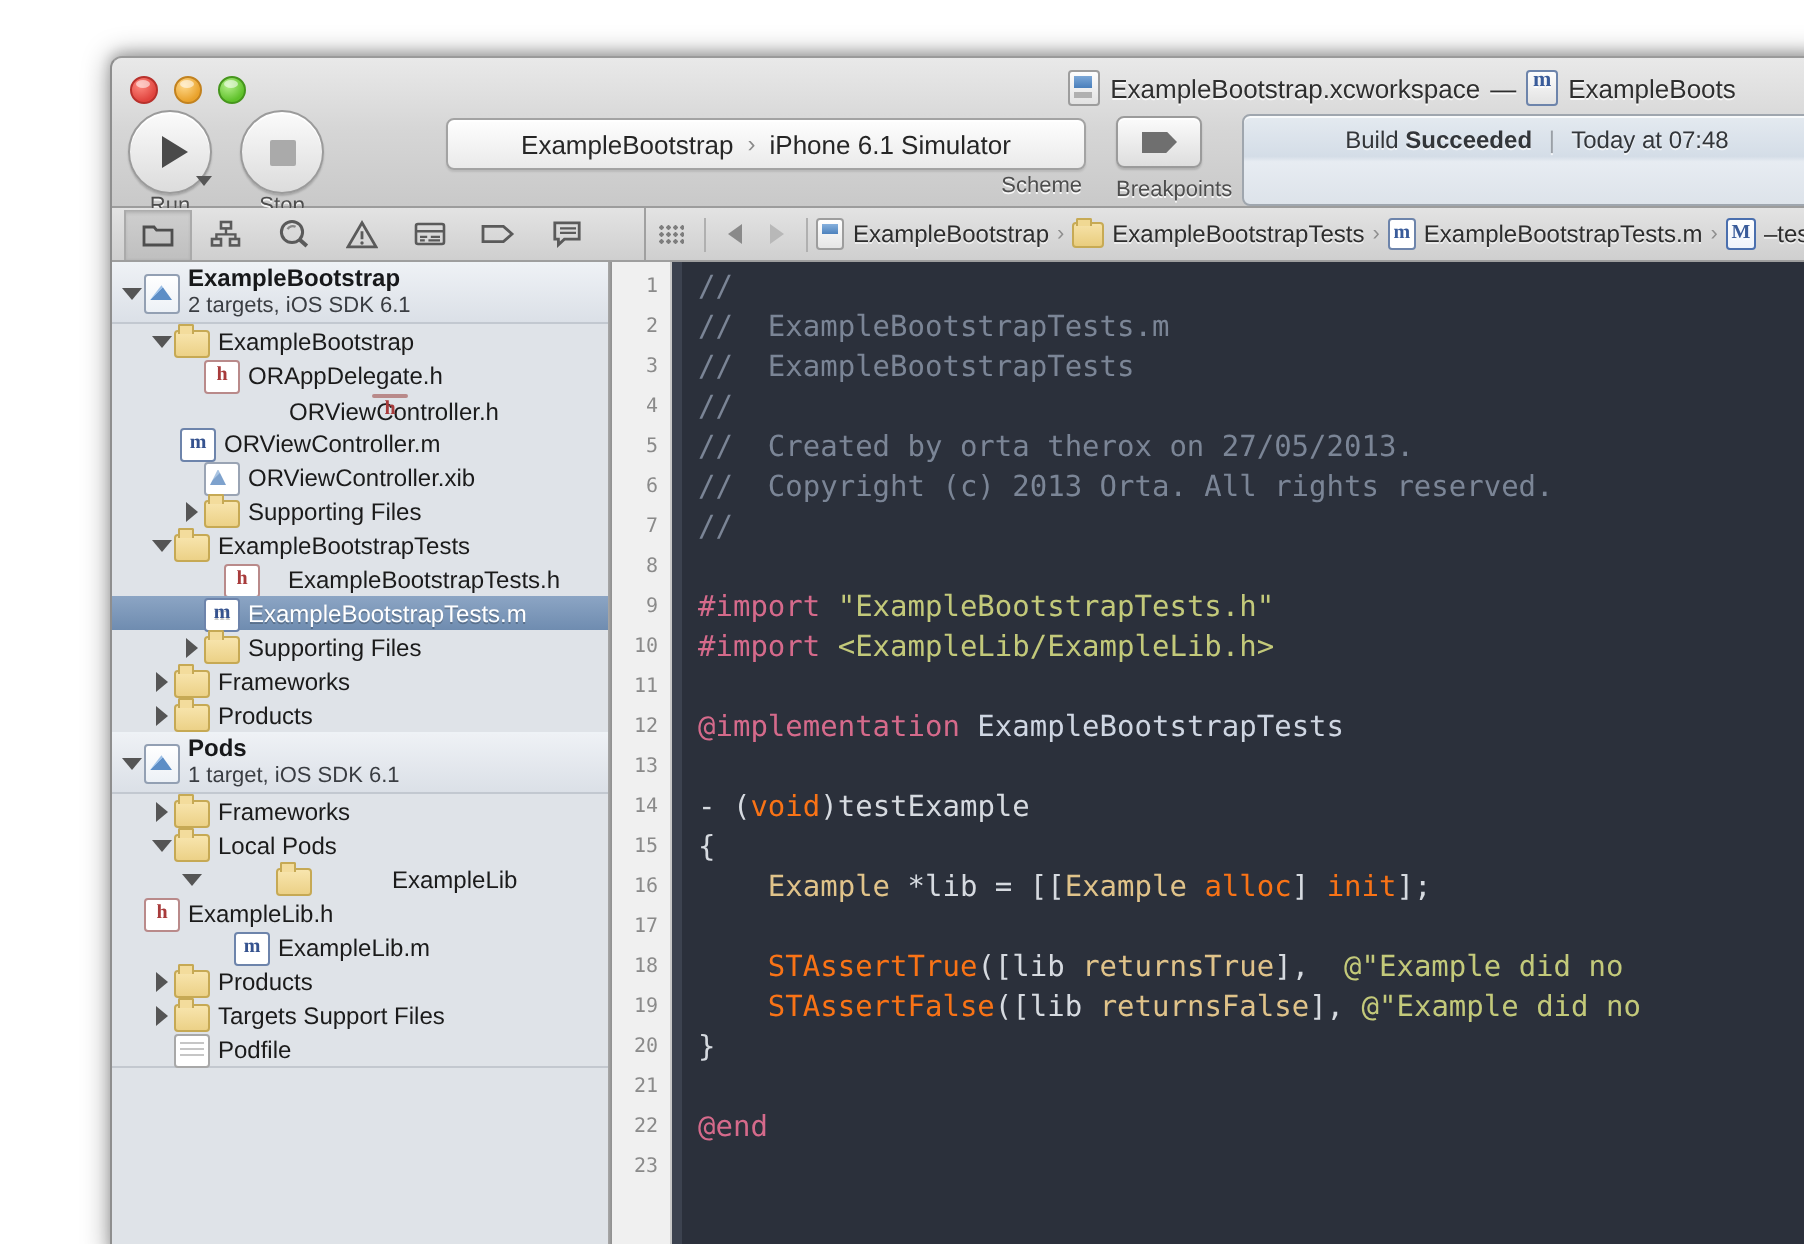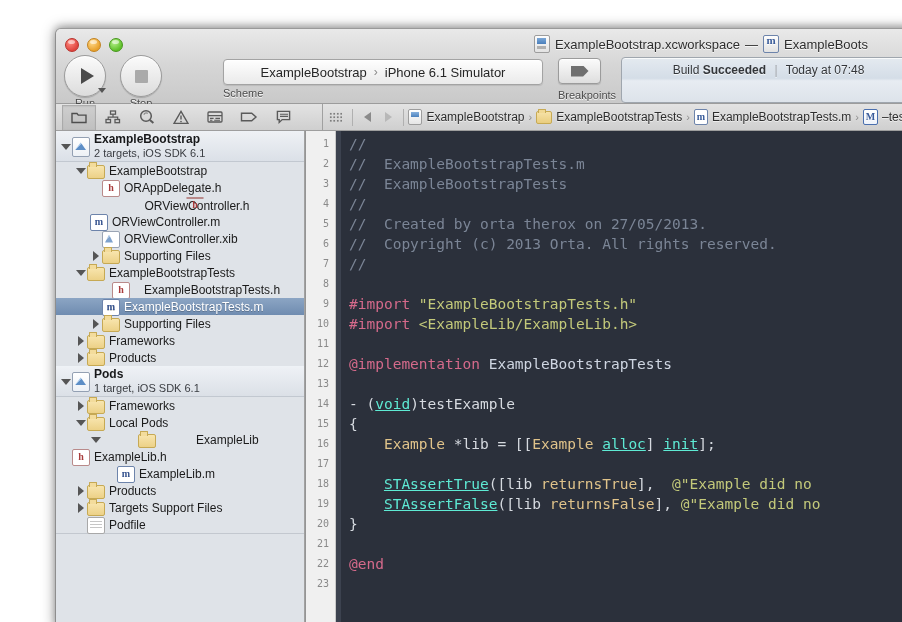--- a/index.html
+++ b/index.html
@@ -118,21 +118,21 @@
     width: 318px; height: 24px;
     background: linear-gradient(to bottom,#fefefe,#eaeaea);
     border: 1px solid #a3a3a3; border-radius: 4px;
     box-shadow: inset 0 1px 0 #fff, 0 1px 1px rgba(0,0,0,0.10);
     display: flex; align-items: center; justify-content: center; gap: 7px;
     font-size: 13px; color: #262626;
   }
   .chev { color:#8b8b8b; font-size:12px; }
   .scheme-cap {
     position:absolute; left:167px; top:58px; width:318px;
-    text-align:left; font-size:11px; color:#4d4d4d;
+    text-align:right; font-size:11px; color:#4d4d4d;
     text-shadow:0 1px 0 rgba(255,255,255,0.85);
   }
 
   .bp-wrap { position:absolute; left:502px; top:29px; text-align:center; }
   .bp-btn {
     width: 41px; height: 24px; border-radius: 4px;
     background: linear-gradient(to bottom,#fbfbfb,#dedede);
     border: 1px solid #9b9b9b;
     box-shadow: inset 0 1px 0 #fff, 0 1px 1px rgba(0,0,0,0.15);
     display:flex;align-items:center;justify-content:center;
@@ -361,21 +361,21 @@
     box-sizing: border-box;
   }
   #code .cl { height: 20px; }
 
   .tk-comment { color: #7b8596; }
   .tk-pre     { color: #d56a8b; }
   .tk-str     { color: #c3c97a; }
   .tk-kw      { color: #d56a8b; }
   .tk-type    { color: #e0c38a; }
   .tk-plain   { color: #d6dae0; }
-  .tk-msg     { color: #5eead4; text-decoration: underline; }
+  .tk-msg     { color: #f97316; }
   .tk-cls     { color: #cfd6e2; }
 </style>
 </head>
 <body>
 
 <div id="screen">
 
   <div id="window">
 
     <div id="titlebar">

